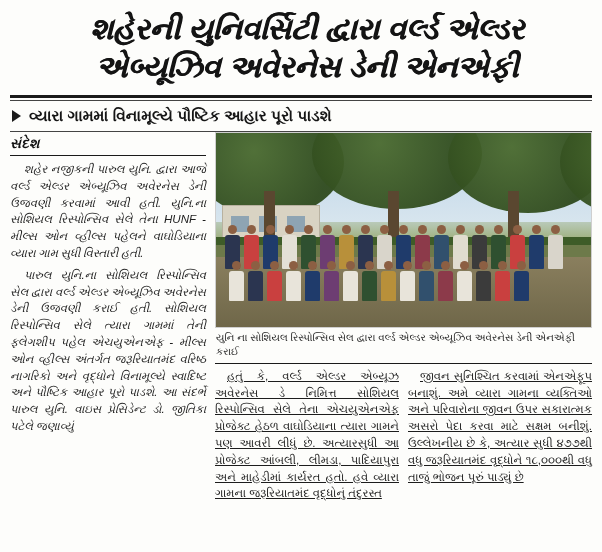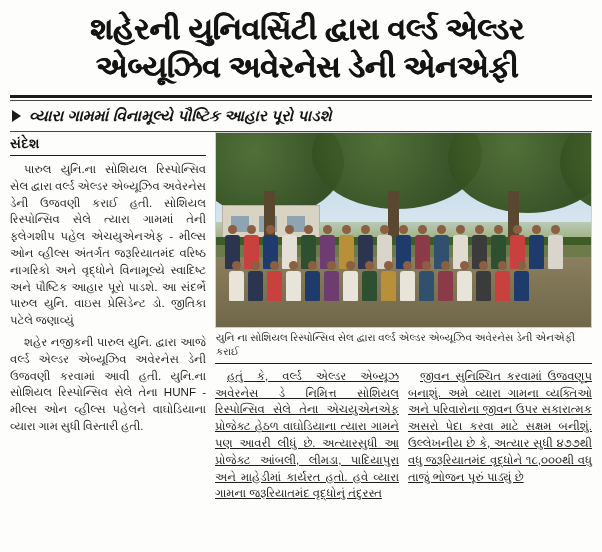--- a/index.html
+++ b/index.html
@@ -14,20 +14,21 @@
     position: relative;
     width: 602px;
     height: 552px;
     background: #fdfdfb;
     overflow: hidden;
     box-sizing: border-box;
   }
   
   .headline-wrap {
     padding: 10px 0 2px 12px;
+    font-style: italic;
   }
   .headline {
     font-family: "Liberation Sans", sans-serif;
     font-weight: bold;
     font-size: 30px;
     line-height: 1.25;
     color: #141414;
     text-align: center;
     letter-spacing: -0.2px;
     text-shadow: 0.6px 0 0 #111;
@@ -44,21 +45,20 @@
     height: 1px;
     background: #444;
     margin-top: 2px;
   }
   
   .subhead {
     display: flex;
     align-items: center;
     gap: 8px;
     padding: 6px 12px 4px 12px;
-    font-style: italic;
   }
   .subhead .bullet {
     width: 0;
     height: 0;
     border-top: 6px solid transparent;
     border-bottom: 6px solid transparent;
     border-left: 9px solid #1b1b1b;
     flex: 0 0 auto;
   }
   .subhead .txt {
@@ -70,20 +70,21 @@
   
   .content {
     display: flex;
     padding: 0 10px 6px 10px;
     gap: 9px;
     box-sizing: border-box;
   }
   .col-left {
     width: 196px;
     flex: 0 0 196px;
+    font-style: italic;
   }
   .kicker {
     font-size: 13.5px;
     font-weight: bold;
     color: #121212;
     margin: 4px 0 3px 0;
     letter-spacing: 0.2px;
   }
   .kicker-line {
     border-bottom: 1px solid #1a1a1a;
@@ -256,22 +257,22 @@
   </div>
 
   <div class="rule thin"></div>
 
   <div class="content">
 
     <div class="col-left">
       <div class="kicker">સંદેશ</div>
       <div class="kicker-line"></div>
       <div class="body-text">
+        <p>શહેર નજીકની પારુલ યુનિ. દ્વારા આજે વર્લ્ડ એલ્ડર એબ્યૂઝિવ અવેરનેસ ડેની ઉજવણી કરવામાં આવી હતી. યુનિ.ના સોશિયલ રિસ્પોન્સિવ સેલે તેના HUNF - મીલ્સ ઓન વ્હીલ્સ પહેલને વાઘોડિયાના વ્યારા ગામ સુધી વિસ્તારી હતી.</p>
         <p>પારુલ યુનિ.ના સોશિયલ રિસ્પોન્સિવ સેલ દ્વારા વર્લ્ડ એલ્ડર એબ્યૂઝિવ અવેરનેસ ડેની ઉજવણી કરાઈ હતી. સોશિયલ રિસ્પોન્સિવ સેલે ત્યારા ગામમાં તેની ફ્લેગશીપ પહેલ એચયુએનએફ - મીલ્સ ઓન વ્હીલ્સ અંતર્ગત જરૂરિયાતમંદ વરિષ્ઠ નાગરિકો અને વૃદ્ધોને વિનામૂલ્યે સ્વાદિષ્ટ અને પૌષ્ટિક આહાર પૂરો પાડશે. આ સંદર્ભે પારુલ યુનિ. વાઇસ પ્રેસિડેન્ટ ડો. જીતિકા પટેલે જણાવ્યું</p>
-        <p>શહેર નજીકની પારુલ યુનિ. દ્વારા આજે વર્લ્ડ એલ્ડર એબ્યૂઝિવ અવેરનેસ ડેની ઉજવણી કરવામાં આવી હતી. યુનિ.ના સોશિયલ રિસ્પોન્સિવ સેલે તેના HUNF - મીલ્સ ઓન વ્હીલ્સ પહેલને વાઘોડિયાના વ્યારા ગામ સુધી વિસ્તારી હતી.</p>
       </div>
     </div>
 
     <div class="col-right">
 
       <div class="photo">
         <div class="sky"></div>
         <div class="tree-canopy tc1"></div>
         <div class="tree-canopy tc2"></div>
         <div class="tree-canopy tc3"></div>
@@ -427,19 +428,19 @@
         </div>
       </div>
 
       <div class="caption">યુનિ ના સોશિયલ રિસ્પોન્સિવ સેલ દ્વારા વર્લ્ડ એલ્ડર એબ્યૂઝિવ અવેરનેસ ડેની એનએફી કરાઈ</div>
 
       <div class="lower">
         <div class="col">
           <p>હતું કે, વર્લ્ડ એલ્ડર એબ્યૂઝ અવેરનેસ ડે નિમિત્ત સોશિયલ રિસ્પોન્સિવ સેલે તેના એચયુએનએફ પ્રોજેક્ટ હેઠળ વાઘોડિયાના ત્યારા ગામને પણ આવરી લીધું છે. અત્યારસુધી આ પ્રોજેક્ટ આંબલી, લીમડા, પાદિયાપુરા અને માહેડીમાં કાર્યરત હતો. હવે વ્યારા ગામના જરૂરિયાતમંદ વૃદ્ધોનું તંદુરસ્ત</p>
         </div>
         <div class="col">
-          <p>જીવન સુનિશ્ચિત કરવામાં ઉજવણૂપ બનાશું. અમે વ્યારા ગામના વ્યક્તિઓ અને પરિવારોના જીવન ઉપર સકારાત્મક અસરો પેદા કરવા માટે સક્ષમ બનીશું. ઉલ્લેખનીય છે કે, અત્યાર સુધી ૪૭૭થી વધુ જરૂરિયાતમંદ વૃદ્ધોને ૧૮,૦૦૦થી વધુ તાજું ભોજન પૂરું પાડ્યું છે</p>
+          <p>જીવન સુનિશ્ચિત કરવામાં એનએફૂપ બનાશું. અમે વ્યારા ગામના વ્યક્તિઓ અને પરિવારોના જીવન ઉપર સકારાત્મક અસરો પેદા કરવા માટે સક્ષમ બનીશું. ઉલ્લેખનીય છે કે, અત્યાર સુધી ૪૭૭થી વધુ જરૂરિયાતમંદ વૃદ્ધોને ૧૮,૦૦૦થી વધુ તાજું ભોજન પૂરું પાડ્યું છે</p>
         </div>
       </div>
 
     </div>
   </div>
 </div>
 
 </body></html>

